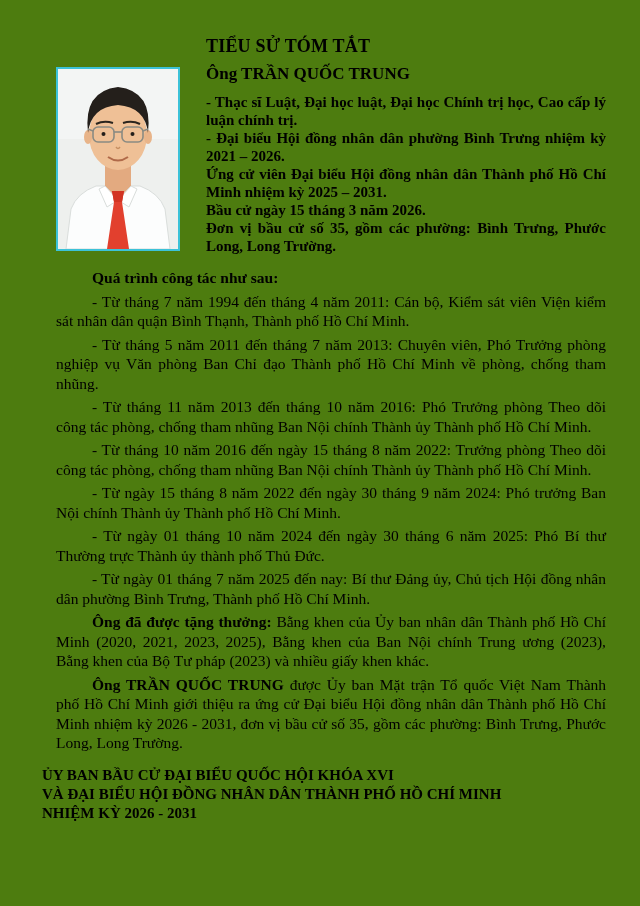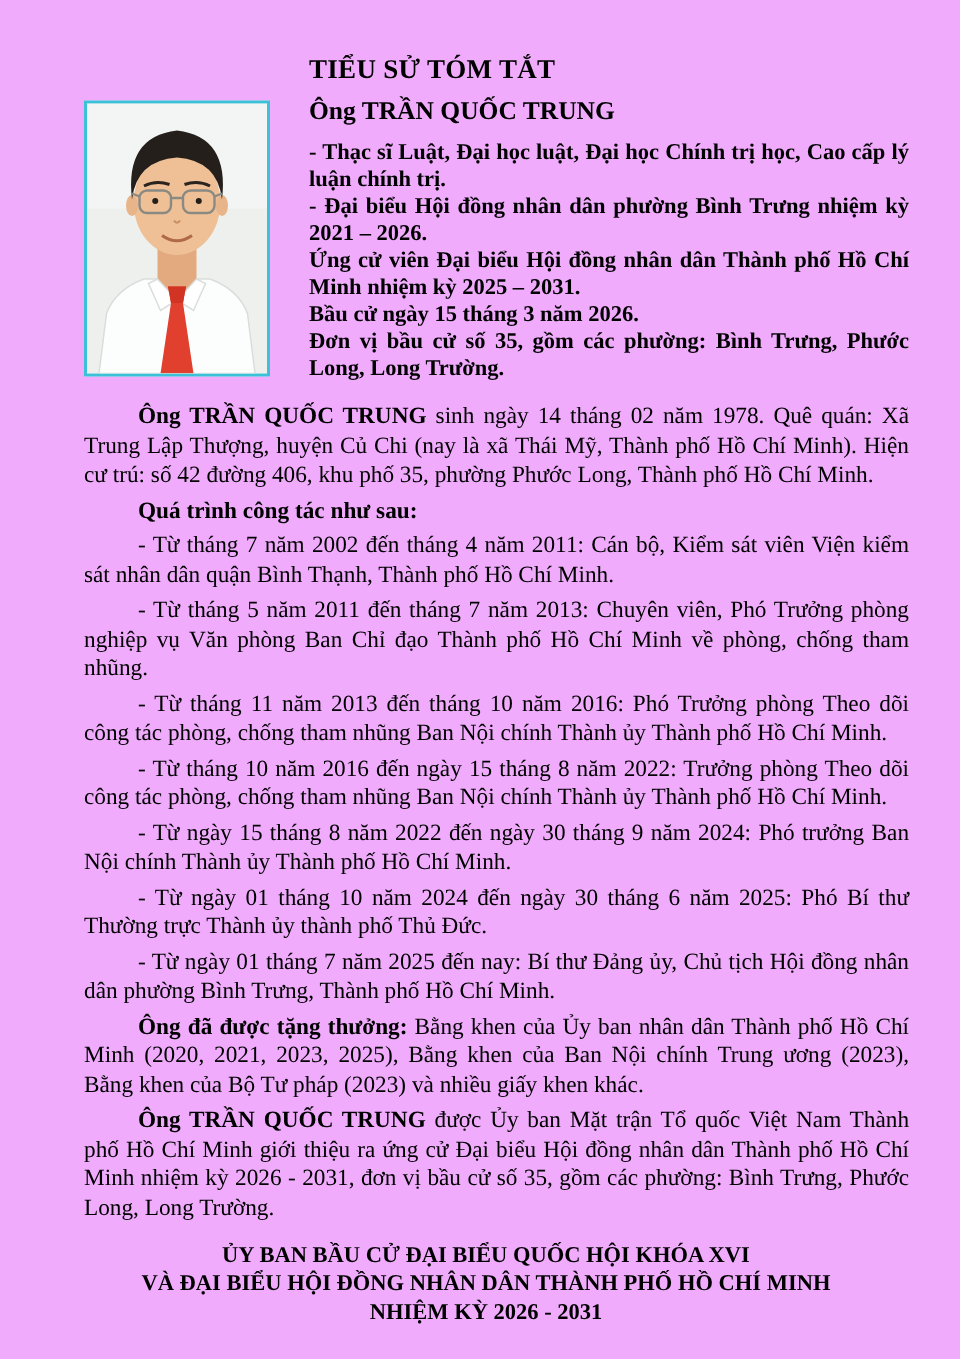--- a/index.html
+++ b/index.html
@@ -6,21 +6,21 @@
   body {
     width: 640px; height: 906px;
     font-family: "Liberation Serif", "DejaVu Serif", serif;
     color: #000;
     overflow: hidden;
   }
   .page {
     box-sizing: border-box;
     width: 640px; height: 906px;
     padding: 36px 34px 0 56px;
-    background: #f0abfc;
+    background: #4d7c0f;
   }
   
   .doc-header { display: flex; align-items: flex-start; }
   .photo-col { flex: 0 0 124px; margin-top: 31px; }
   .photo-frame {
     width: 120px; height: 180px;
     border: 2px solid #3cc2d8;
     background: #eef0ee;
     overflow: hidden;
   }
@@ -52,21 +52,21 @@
     font-size: 15.5px;
     line-height: 19.5px;
     text-align: justify;
   }
   .doc-body p { margin: 0 0 4px; text-indent: 36px; }
   .bold { font-weight: bold; }
   
   .doc-footer {
     margin-top: 13px;
     margin-left: -14px; 
-    text-align: center;
+    text-align: left;
     font-weight: bold;
     font-size: 15px;
     line-height: 19px;
   }
   .doc-footer p { margin: 0; }
 </style>
 </head>
 <body>
 
 <div class="page">
@@ -120,25 +120,24 @@
         <p>- Thạc sĩ Luật, Đại học luật, Đại học Chính trị học, Cao cấp lý luận chính trị.</p>
         <p>- Đại biểu Hội đồng nhân dân phường Bình Trưng nhiệm kỳ 2021 – 2026.</p>
         <p>Ứng cử viên Đại biểu Hội đồng nhân dân Thành phố Hồ Chí Minh nhiệm kỳ 2025 – 2031.</p>
         <p>Bầu cử ngày 15 tháng 3 năm 2026.</p>
         <p>Đơn vị bầu cử số 35, gồm các phường: Bình Trưng, Phước Long, Long Trường.</p>
       </div>
     </div>
   </div>
 
   <div class="doc-body">
-    <p><span class="bold">Ông TRẦN QUỐC TRUNG</span><span> sinh ngày 14 tháng 02 năm 1978. Quê quán: Xã Trung Lập Thượng, huyện Củ Chi (nay là xã Thái Mỹ, Thành phố Hồ Chí Minh). Hiện cư trú: số 42 đường 406, khu phố 35, phường Phước Long, Thành phố Hồ Chí Minh.</span></p>
 
     <p class="bold">Quá trình công tác như sau:</p>
 
-    <p>- Từ tháng 7 năm 2002 đến tháng 4 năm 2011: Cán bộ, Kiểm sát viên Viện kiểm sát nhân dân quận Bình Thạnh, Thành phố Hồ Chí Minh.</p>
+    <p>- Từ tháng 7 năm 1994 đến tháng 4 năm 2011: Cán bộ, Kiểm sát viên Viện kiểm sát nhân dân quận Bình Thạnh, Thành phố Hồ Chí Minh.</p>
     <p>- Từ tháng 5 năm 2011 đến tháng 7 năm 2013: Chuyên viên, Phó Trưởng phòng nghiệp vụ Văn phòng Ban Chỉ đạo Thành phố Hồ Chí Minh về phòng, chống tham nhũng.</p>
     <p>- Từ tháng 11 năm 2013 đến tháng 10 năm 2016: Phó Trưởng phòng Theo dõi công tác phòng, chống tham nhũng Ban Nội chính Thành ủy Thành phố Hồ Chí Minh.</p>
     <p>- Từ tháng 10 năm 2016 đến ngày 15 tháng 8 năm 2022: Trưởng phòng Theo dõi công tác phòng, chống tham nhũng Ban Nội chính Thành ủy Thành phố Hồ Chí Minh.</p>
     <p>- Từ ngày 15 tháng 8 năm 2022 đến ngày 30 tháng 9 năm 2024: Phó trưởng Ban Nội chính Thành ủy Thành phố Hồ Chí Minh.</p>
     <p>- Từ ngày 01 tháng 10 năm 2024 đến ngày 30 tháng 6 năm 2025: Phó Bí thư Thường trực Thành ủy thành phố Thủ Đức.</p>
     <p>- Từ ngày 01 tháng 7 năm 2025 đến nay: Bí thư Đảng ủy, Chủ tịch Hội đồng nhân dân phường Bình Trưng, Thành phố Hồ Chí Minh.</p>
 
     <p><span class="bold">Ông đã được tặng thưởng:</span><span> Bằng khen của Ủy ban nhân dân Thành phố Hồ Chí Minh (2020, 2021, 2023, 2025), Bằng khen của Ban Nội chính Trung ương (2023), Bằng khen của Bộ Tư pháp (2023) và nhiều giấy khen khác.</span></p>
 
     <p><span class="bold">Ông TRẦN QUỐC TRUNG</span><span> được Ủy ban Mặt trận Tổ quốc Việt Nam Thành phố Hồ Chí Minh giới thiệu ra ứng cử Đại biểu Hội đồng nhân dân Thành phố Hồ Chí Minh nhiệm kỳ 2026 - 2031, đơn vị bầu cử số 35, gồm các phường: Bình Trưng, Phước Long, Long Trường.</span></p>

